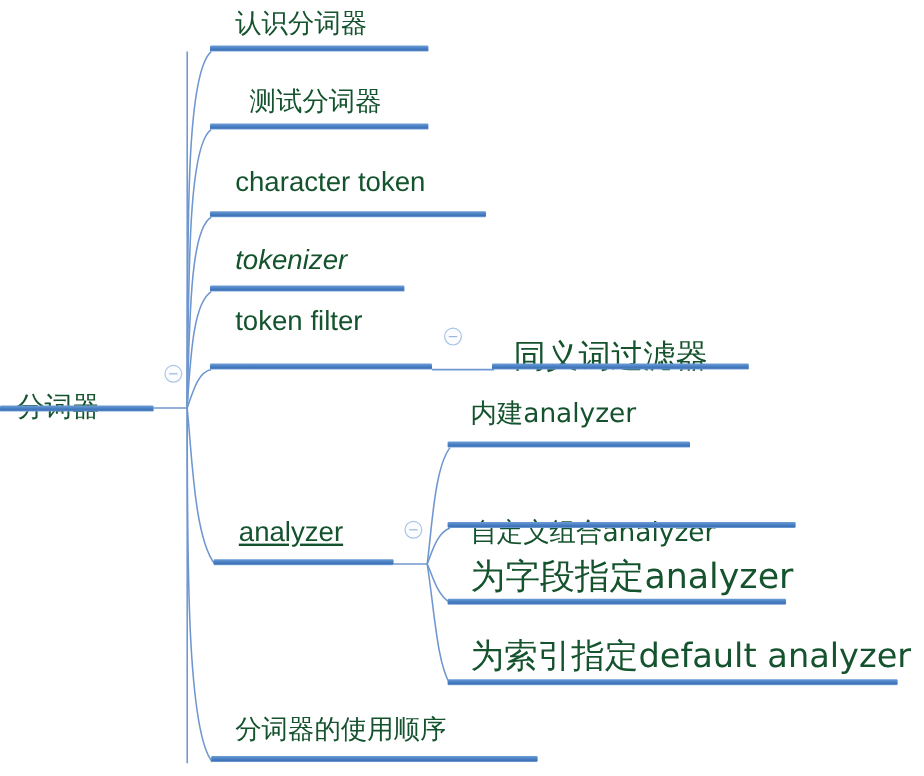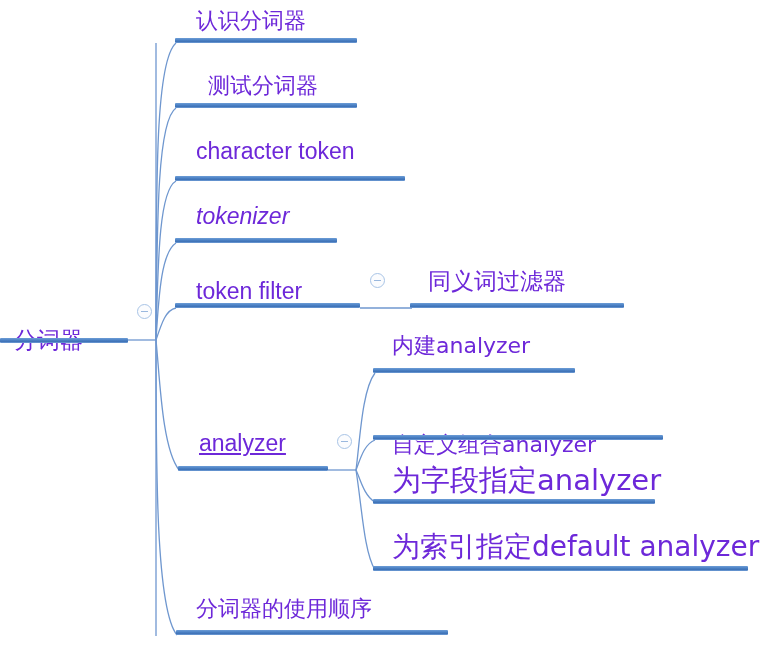--- a/index.html
+++ b/index.html
@@ -21,21 +21,21 @@
     width: 770px;
     height: 647px;
     pointer-events: none;
   }
   .node {
     position: absolute;
   }
   .node-label {
     position: absolute;
     white-space: nowrap;
-    color: #6d28d9;
+    color: #14532d;
     line-height: 1;
     font-weight: 400;
   }
   .node-bar {
     position: absolute;
     height: 5px;
     border-radius: 1px;
     background: linear-gradient(to bottom,
                 #6d9dd6 0%,
                 #4a80c4 45%,
@@ -118,27 +118,27 @@
     <div class="node-label" style="left:196px; top:140px; font-size:23px;">character token</div>
     <div class="node-bar" style="left:175px; top:176px; width:230px;"></div>
   </div>
 
   <div class="node">
     <div class="node-label" style="left:196px; top:205px; font-size:23px;font-style:italic;">tokenizer</div>
     <div class="node-bar" style="left:175px; top:238px; width:162px;"></div>
   </div>
 
   <div class="node">
-    <div class="node-label" style="left:196px; top:280px; font-size:23px;text-align:right;">token filter</div>
+    <div class="node-label" style="left:196px; top:256px; font-size:23px;text-align:right;">token filter</div>
     <div class="node-bar" style="left:175px; top:303px; width:185px;"></div>
   </div>
   <div class="collapse-icon" style="left:370px; top:273px;"></div>
 
   <div class="node">
-    <div class="node-label cjk" style="left:428px; top:270px; font-size:23px;">同义词过滤器</div>
+    <div class="node-label cjk" style="left:428px; top:284px; font-size:27px;">同义词过滤器</div>
     <div class="node-bar" style="left:410px; top:303px; width:214px;"></div>
   </div>
 
   <div class="node">
     <div class="node-label" style="left:199px; top:432px; font-size:23px;text-decoration:underline;">analyzer</div>
     <div class="node-bar" style="left:178px; top:466px; width:150px;"></div>
   </div>
   <div class="collapse-icon" style="left:337px; top:434px;"></div>
 
   <div class="node">

